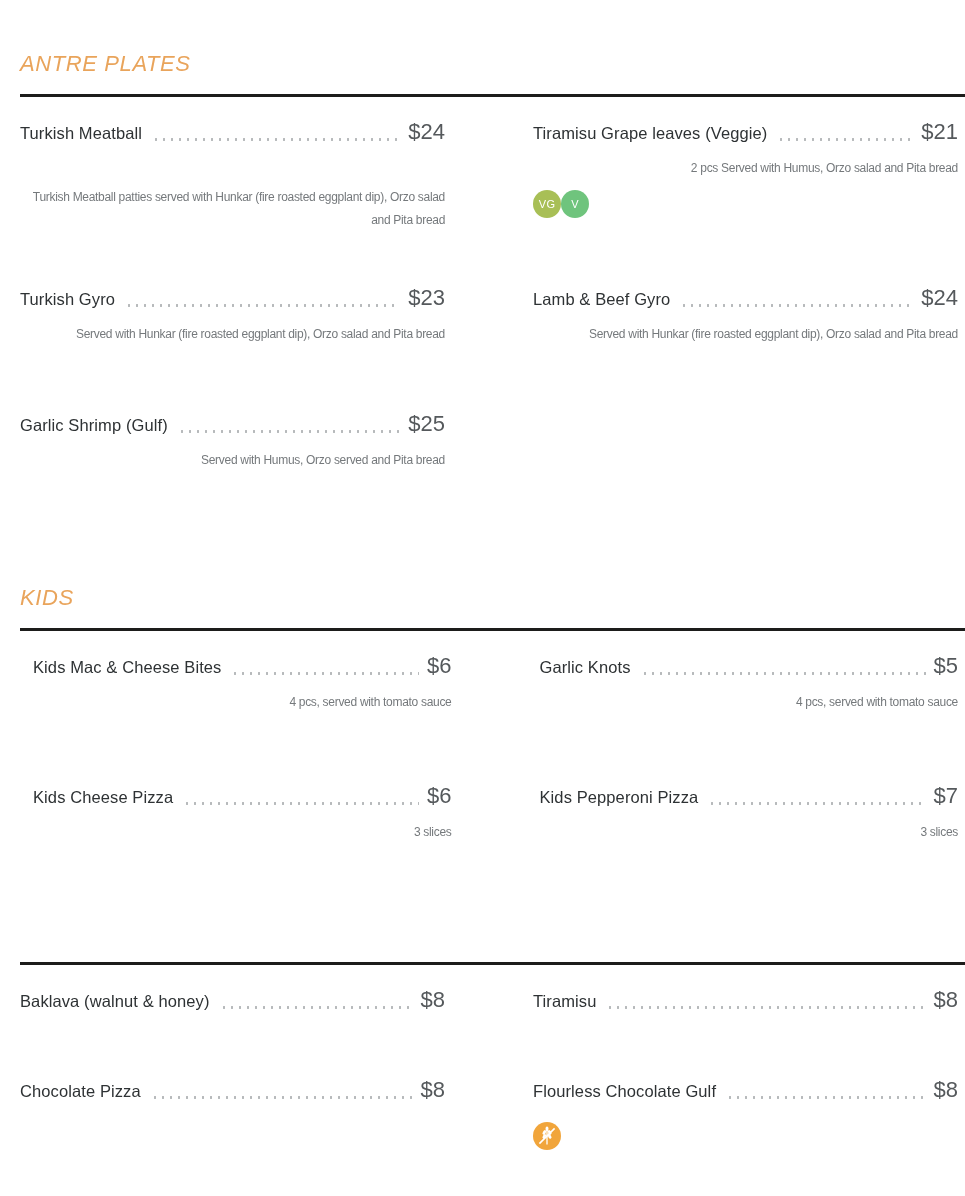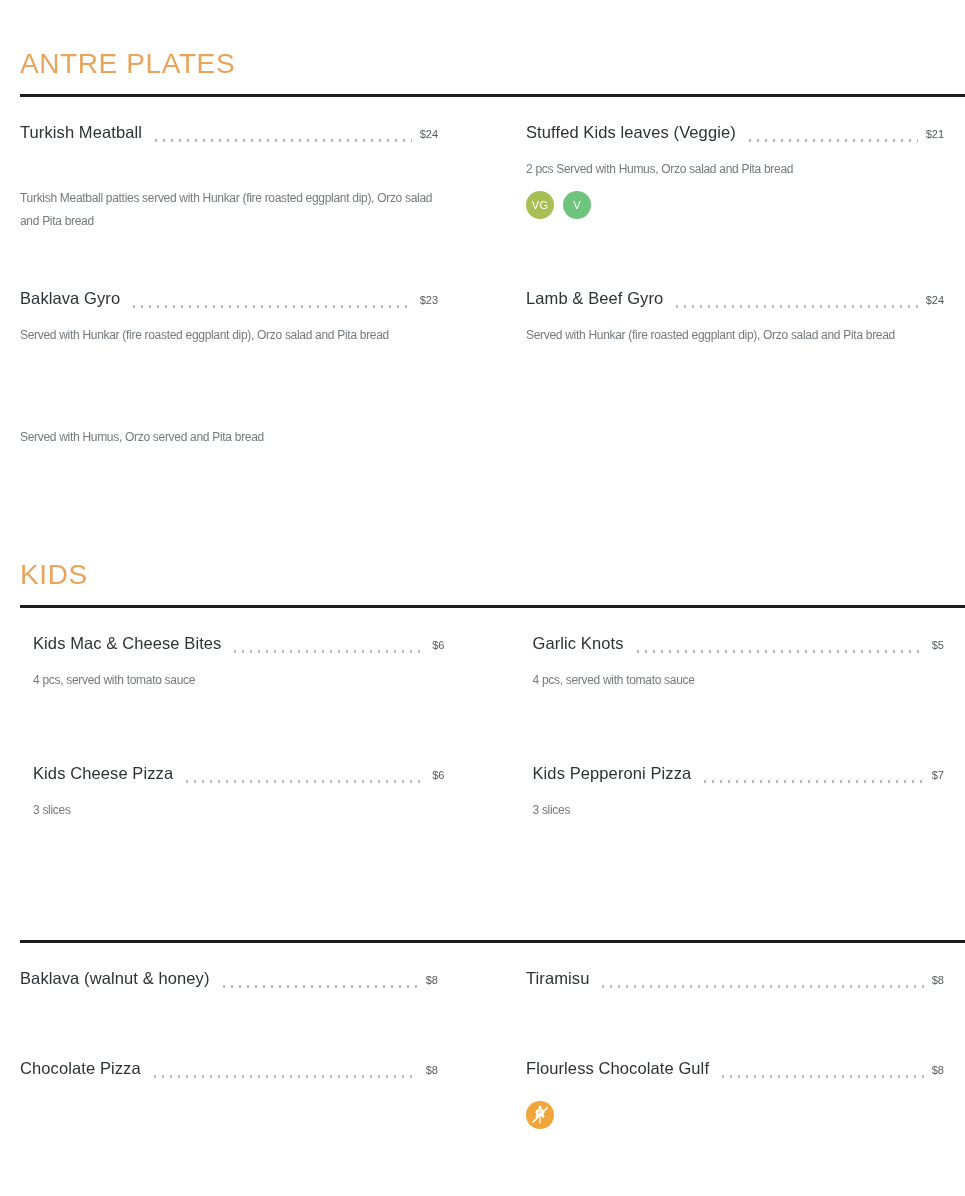--- a/index.html
+++ b/index.html
@@ -12,37 +12,39 @@
     -webkit-font-smoothing: antialiased;
   }
   .page { padding: 48px 0 0 20px; }
 
   section { display: block; }
   .s2 { margin-top: 110px; }
   .s3 { margin-top: 118px; }
 
   .section-title {
     margin: 0 0 14px 0;
-    font-size: 28px;
+    font-size: 22px;
     line-height: 32px;
     font-weight: 300;
     letter-spacing: 0.6px;
     color: #e9a45b;
+    font-style: italic;
   }
   .divider {
     height: 0;
     border-top: 3px solid #1d1d1b;
   }
 
   .items {
     display: grid;
     grid-template-columns: 1fr 1fr;
     column-gap: 88px;
-    padding-right: 21px;
+    padding-right: 7px;
     margin-top: 24px;
+    text-align: right;
   }
   .grid-1 { grid-template-rows: 166px 126px auto; }
   .grid-2 { grid-template-rows: 130px auto; margin-left: 13px; }
   .grid-3 { grid-template-rows: 90px auto; }
 
   .item { min-width: 0; }
 
   .item-line {
     display: flex;
     align-items: baseline;
@@ -60,39 +62,38 @@
     height: 3px;
     margin: 0 8px 0 10px;
     align-self: flex-end;
     margin-bottom: 3px;
     background-image: radial-gradient(circle, #b6b9bb 1.1px, transparent 1.4px);
     background-size: 8px 3px;
     background-repeat: repeat-x;
     background-position: 0 50%;
   }
   .item-price {
-    font-size: 11px;
+    font-size: 22px;
     font-weight: 300;
     color: #55595c;
     white-space: nowrap;
   }
 
   .item-desc {
     margin: 13px 0 0 0;
     font-size: 12px;
     letter-spacing: -0.3px;
     line-height: 23px;
     color: #75797c;
     white-space: nowrap;
   }
   .item-desc.wrap { white-space: normal; margin-top: 42px; }
 
   .badges {
     display: flex;
-    gap: 9px;
     margin-top: 10px;
   }
   .s3 .badges { margin-top: 20px; }
   .badge {
     width: 28px;
     height: 28px;
     border-radius: 50%;
     display: inline-flex;
     align-items: center;
     justify-content: center;
@@ -119,50 +120,55 @@
         <div class="item-line">
           <span class="item-name">Turkish Meatball</span>
           <span class="dots"></span>
           <span class="item-price">$24</span>
         </div>
         <p class="item-desc wrap">Turkish Meatball patties served with Hunkar (fire roasted eggplant dip), Orzo salad and Pita bread</p>
       </article>
 
       <article class="item">
         <div class="item-line">
-          <span class="item-name">Stuffed Kids leaves (Veggie)</span>
+          <span class="item-name">Tiramisu Grape leaves (Veggie)</span>
           <span class="dots"></span>
           <span class="item-price">$21</span>
         </div>
         <p class="item-desc">2 pcs Served with Humus, Orzo salad and Pita bread</p>
         <div class="badges">
           <span class="badge badge-vegan">VG</span>
           <span class="badge badge-vegetarian">V</span>
         </div>
       </article>
 
       <article class="item">
         <div class="item-line">
-          <span class="item-name">Baklava Gyro</span>
+          <span class="item-name">Turkish Gyro</span>
           <span class="dots"></span>
           <span class="item-price">$23</span>
         </div>
         <p class="item-desc">Served with Hunkar (fire roasted eggplant dip), Orzo salad and Pita bread</p>
       </article>
 
       <article class="item">
         <div class="item-line">
           <span class="item-name">Lamb &amp; Beef Gyro</span>
           <span class="dots"></span>
           <span class="item-price">$24</span>
         </div>
         <p class="item-desc">Served with Hunkar (fire roasted eggplant dip), Orzo salad and Pita bread</p>
       </article>
 
       <article class="item">
+        <div class="item-line">
+          <span class="item-name">Garlic Shrimp (Gulf)</span>
+          <span class="dots"></span>
+          <span class="item-price">$25</span>
+        </div>
         <p class="item-desc">Served with Humus, Orzo served and Pita bread</p>
       </article>
 
     </div>
   </section>
 
   <section class="s2">
     <h2 class="section-title">KIDS</h2>
     <div class="divider"></div>
     <div class="items grid-2">

